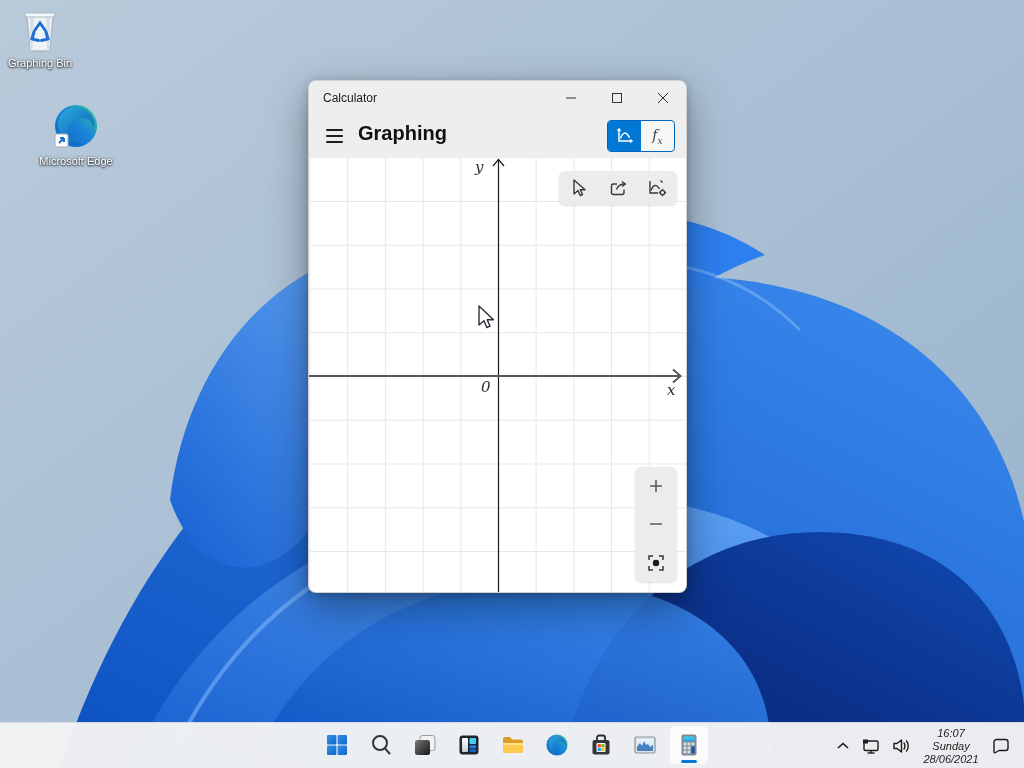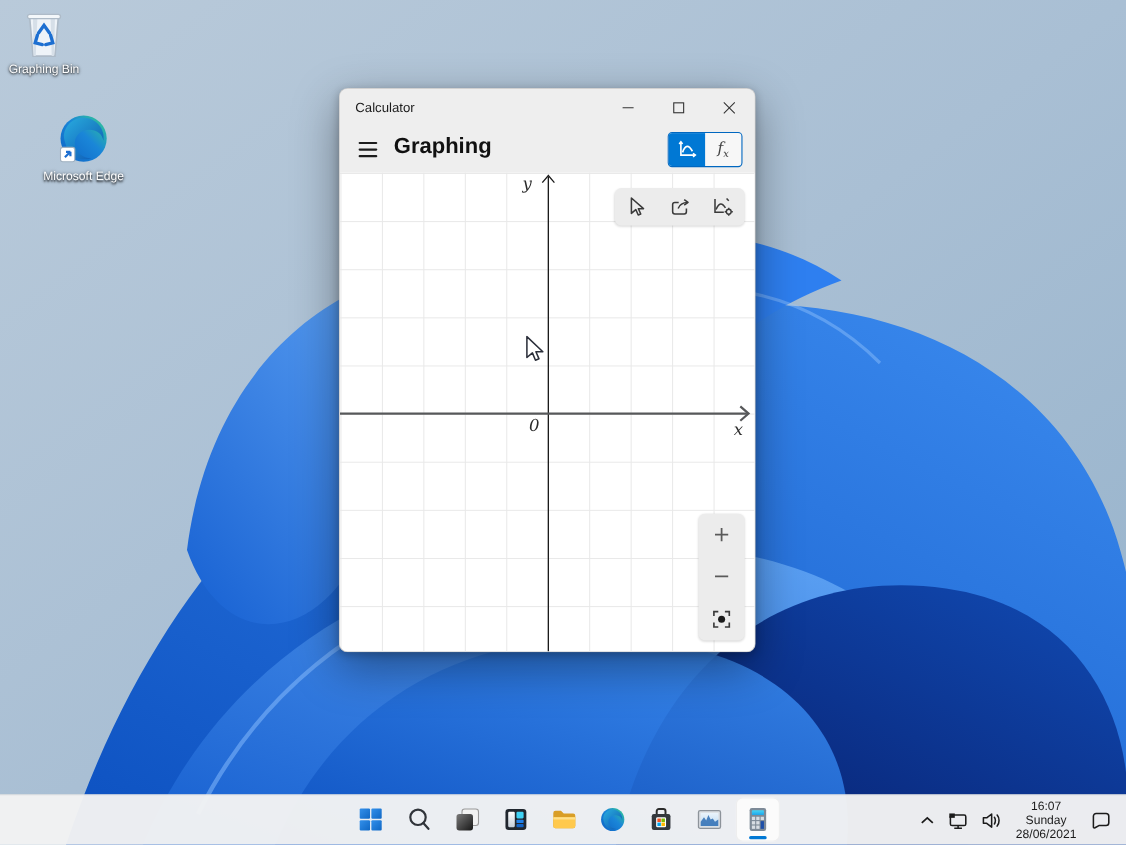--- a/index.html
+++ b/index.html
@@ -393,21 +393,21 @@
         <line x1="6.5" y1="16" x2="13.5" y2="16" stroke="#1b1b1b" stroke-width="1.4"></line>
       </svg>
     </button>
     <button class="tray-btn">
       <svg width="20" height="18" viewBox="0 0 20 18">
         <path d="M3 6.5 H6 L10.5 3 V15 L6 11.5 H3 Z" fill="none" stroke="#1b1b1b" stroke-width="1.4" stroke-linejoin="round"></path>
         <path d="M13 6 C14.2 7.5 14.2 10.5 13 12" fill="none" stroke="#1b1b1b" stroke-width="1.4" stroke-linecap="round"></path>
         <path d="M15.5 4 C17.8 6.5 17.8 11.5 15.5 14" fill="none" stroke="#1b1b1b" stroke-width="1.4" stroke-linecap="round"></path>
       </svg>
     </button>
-    <button id="clock" class="tray-btn" style="display:block;">
+    <button id="clock" class="tray-btn" style="display:block;font-style:italic;">
       <div>16:07</div>
       <div>Sunday</div>
       <div>28/06/2021</div>
     </button>
     <button class="tray-btn">
       <svg width="20" height="18" viewBox="0 0 20 18">
         <path d="M3 5 a2.5 2.5 0 0 1 2.5 -2.5 h9 A2.5 2.5 0 0 1 17 5 v6 a2.5 2.5 0 0 1 -2.5 2.5 H8 L4.5 15.5 a0.9 0.9 0 0 1 -1.5 -0.7 Z" fill="none" stroke="#1b1b1b" stroke-width="1.4" stroke-linejoin="round"></path>
       </svg>
     </button>
   </div>

